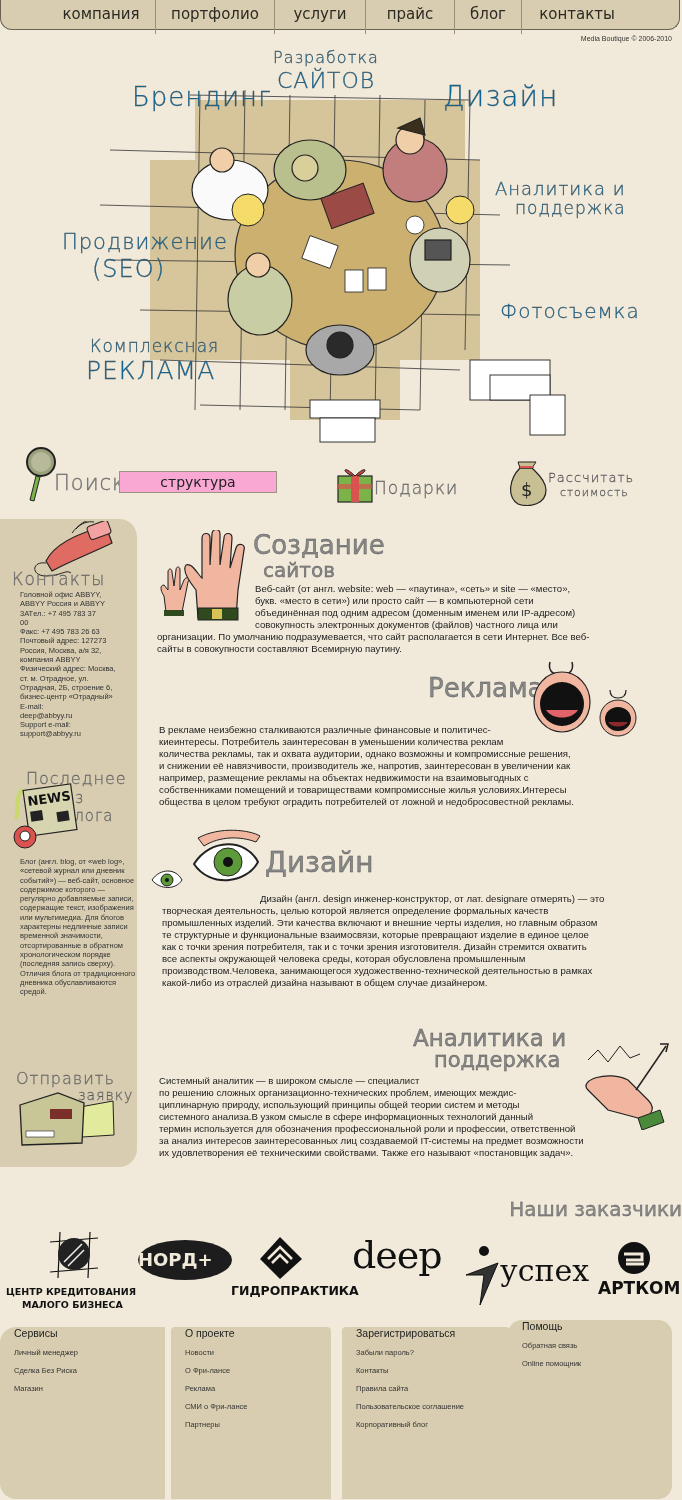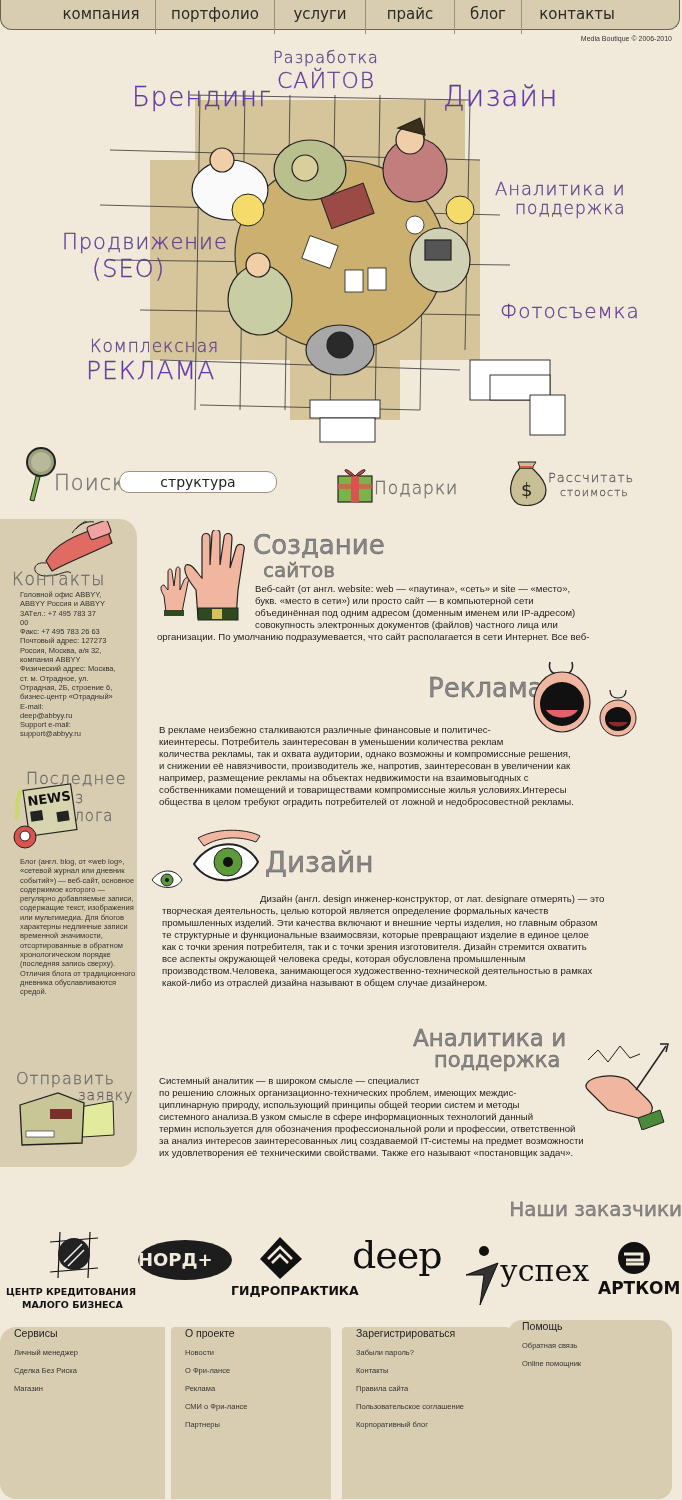--- a/index.html
+++ b/index.html
@@ -21,29 +21,29 @@
     height:30px; line-height:28px; padding:4px 0; text-align:center;
     font-size:15px; color:#2c2a22; border-right:1px solid #9a9077;
     font-family:"DejaVu Sans", sans-serif;
   }
   .topnav .nav-item:last-child { border-right:none; }
   .copyright { position:absolute; right:10px; top:35px; font-size:7px; color:#333; }
 
   
   .hero { position:absolute; left:0; top:44px; width:682px; height:400px; }
   .hand-label {
-    position:absolute; font-family:"DejaVu Sans", sans-serif; color:#6d28d9;
+    position:absolute; font-family:"DejaVu Sans", sans-serif; color:#0369a1;
     font-weight:300; letter-spacing:1px; -webkit-text-stroke:0.3px #555;
   }
 
   
   .search-row { position:absolute; left:0; top:445px; width:682px; height:70px; }
   .search-input {
     position:absolute; left:119px; top:471px; width:158px; height:22px;
-    border:1px solid #9a9480; border-radius:10px; background:#ffffff;
+    border:1px solid #9a9480; border-radius:0; background:#f9a8d4;
     font-size:14px; text-align:center; box-sizing:border-box; line-height:20px;
     font-family:"DejaVu Sans", sans-serif; color:#222;
   }
 
   
   .sidebar {
     position:absolute; left:0; top:519px; width:137px; height:648px;
     background:#d8cdb0; border-radius:0 18px 18px 0;
   }
   .side-text { font-size:7.5px; line-height:9.3px; color:#333;margin-left:8px; }
@@ -230,20 +230,21 @@
 <div class="section-title" style="left:253px;top:530px;font-size:26px">Создание</div>
 <div class="section-title" style="left:263px;top:558px;font-size:20px">сайтов</div>
 <div class="content-text" style="left:255px;top:583px;width:410px">
   <div>Веб-сайт (от англ. website: web — «паутина», «сеть» и site — «место»,</div>
   <div>букв. «место в сети») или просто сайт — в компьютерной сети</div>
   <div>объединённая под одним адресом (доменным именем или IP-адресом)</div>
   <div>совокупность электронных документов (файлов) частного лица или</div>
 </div>
 <div class="content-text" style="left:157px;top:631px;width:520px">
   <div>организации. По умолчанию подразумевается, что сайт располагается в сети Интернет. Все веб-</div>
+  <div>сайты в совокупности составляют Всемирную паутину.</div>
 </div>
 
 <div class="section-title" style="left:428px;top:673px;font-size:26px">Реклама</div>
 <svg class="abs" style="left:532px;top:660px" width="120" height="85">
   <path d="M18 2 C16 10 20 14 26 14 M40 2 C42 10 38 14 32 14" stroke="#222" fill="none" stroke-width="1.5"></path>
   <ellipse cx="30" cy="42" rx="28" ry="30" fill="#f0b6a0" stroke="#222" stroke-width="1.2"></ellipse>
   <ellipse cx="30" cy="44" rx="22" ry="22" fill="#111"></ellipse>
   <path d="M14 50 C20 60 40 60 46 50" fill="#e0636a"></path>
   <path d="M78 30 C78 36 82 38 86 38 M94 30 C94 36 90 38 86 38" stroke="#222" fill="none" stroke-width="1.2"></path>
   <ellipse cx="86" cy="58" rx="18" ry="18" fill="#f0b6a0" stroke="#222"></ellipse>

